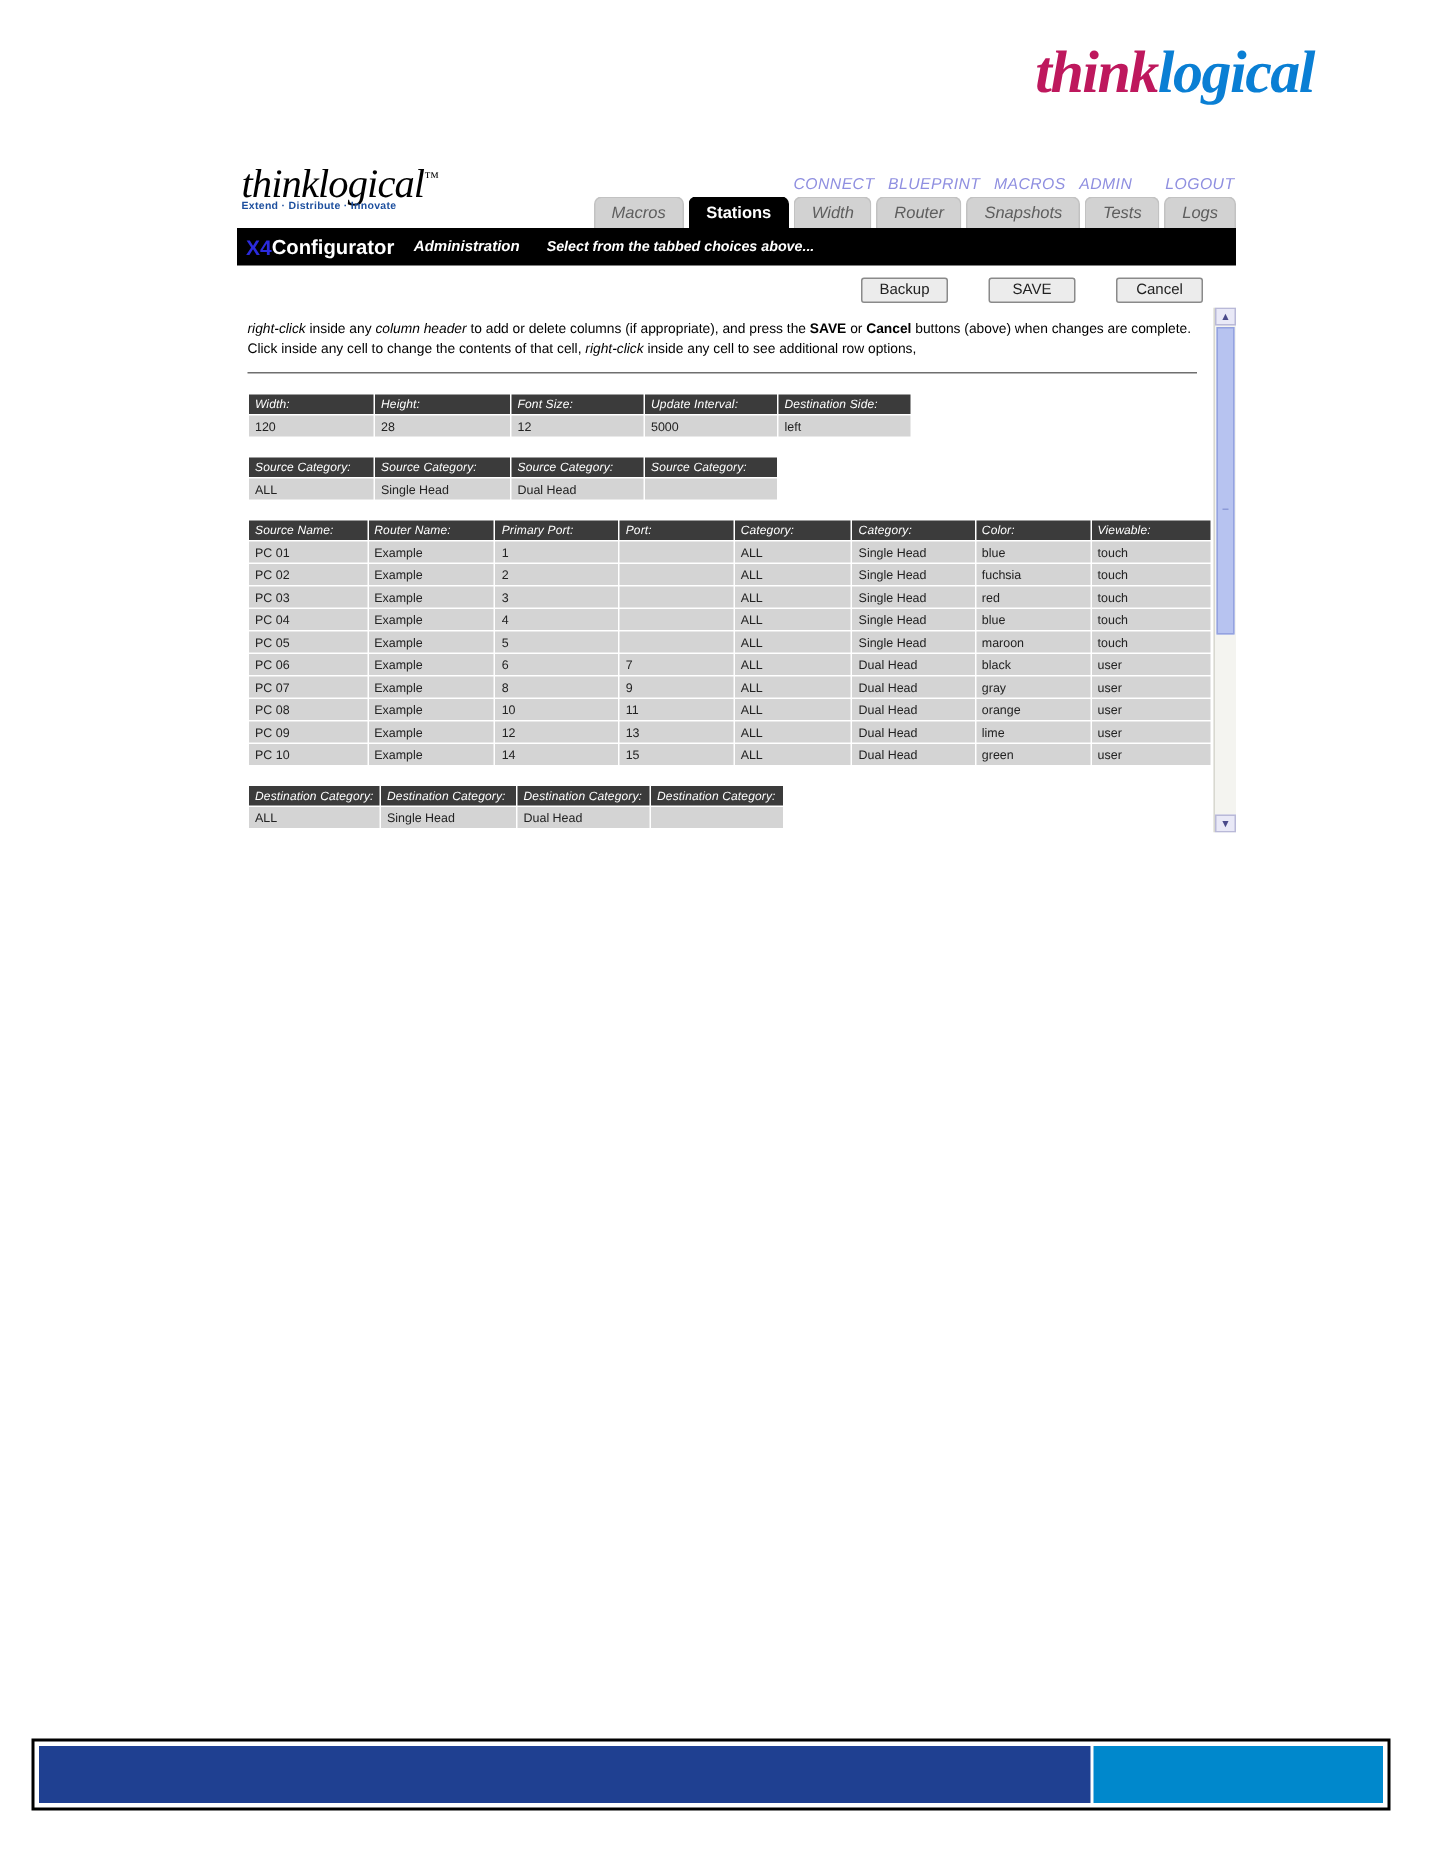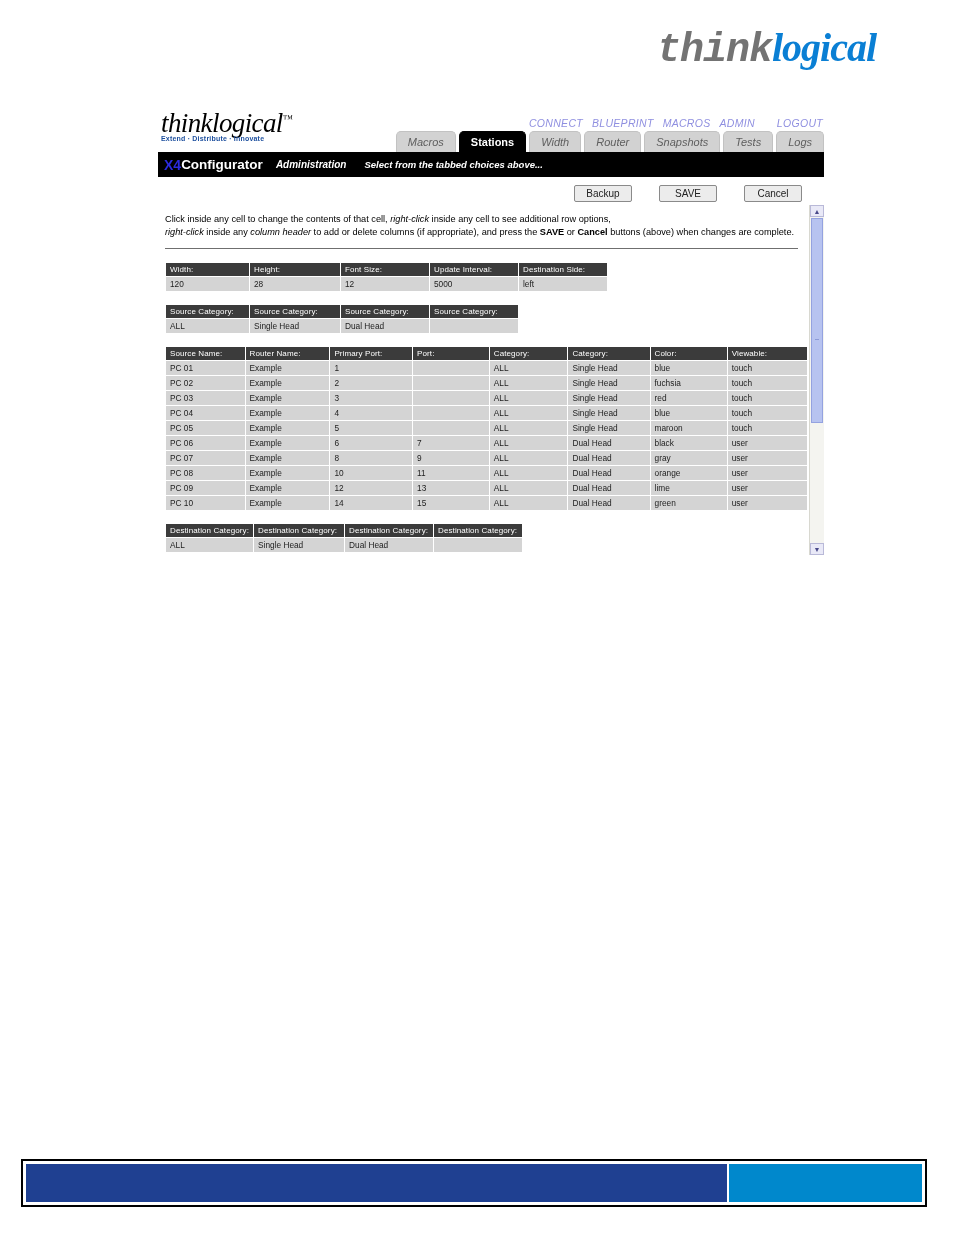--- a/index.html
+++ b/index.html
@@ -20,21 +20,21 @@
     position: absolute;
     top: 24px;
     right: 78px;
     font-family: "Liberation Serif", serif;
     font-style: italic;
     font-weight: bold;
     font-size: 40px;
     letter-spacing: -1px;
     white-space: nowrap;
   }
-  .doc-logo .t-dark { color: #737373; font-family: Liberation Mono, monospace; }
+  .doc-logo .t-dark { color: #be185d; }
   .doc-logo .t-light { color: #0a7fd4; }
 
   
   .app {
     position: absolute;
     left: 158px;
     top: 100px;
     width: 666px;
     height: 455px;
     background: #ffffff;
@@ -224,20 +224,21 @@
     border-collapse: separate;
     border-spacing: 1px 1px;
     table-layout: fixed;
     margin-bottom: 12px;
     background: #ffffff;
   }
   table.grid th {
     background: #3b3b3b;
     color: #ffffff;
     font-family: "Liberation Sans", sans-serif;
+    font-style: italic;
     font-size: 8px;
     font-weight: normal;
     text-align: left;
     padding: 2px 4px;
     height: 9px;
     letter-spacing: 0.1px;
     overflow: hidden;
     white-space: nowrap;
   }
   table.grid td {
@@ -366,22 +367,22 @@
   <div class="btnbar">
     <div class="btn">Backup</div>
     <div class="btn">SAVE</div>
     <div class="btn">Cancel</div>
   </div>
 
   <div class="panel">
     <div class="panel-inner">
 
       <div class="instr">
+        <div><i>right-click</i><span> inside any </span><i>column header</i><span> to add or delete columns (if appropriate), and press the </span><b>SAVE</b><span> or </span><b>Cancel</b><span> buttons (above) when changes are complete.</span></div>
         <div><span>Click inside any cell to change the contents of that cell, </span><i>right-click</i><span> inside any cell to see additional row options,</span></div>
-        <div><i>right-click</i><span> inside any </span><i>column header</i><span> to add or delete columns (if appropriate), and press the </span><b>SAVE</b><span> or </span><b>Cancel</b><span> buttons (above) when changes are complete.</span></div>
       </div>
 
       <div class="divider"></div>
 
       <table class="grid" id="tbl-display">
           <thead>
             <tr>
               <th style="width: 75px;">Width:</th>
               <th style="width: 82px;">Height:</th>
               <th style="width: 80px;">Font Size:</th>

